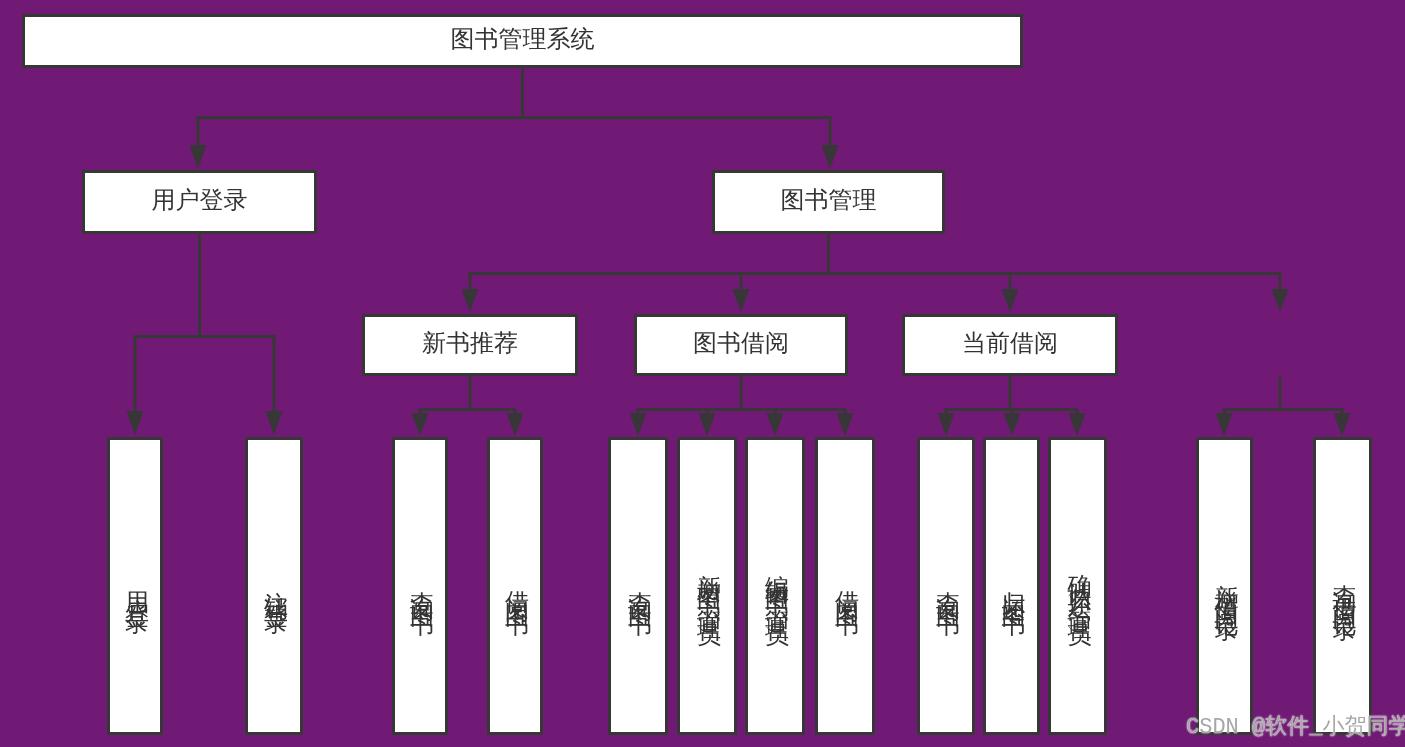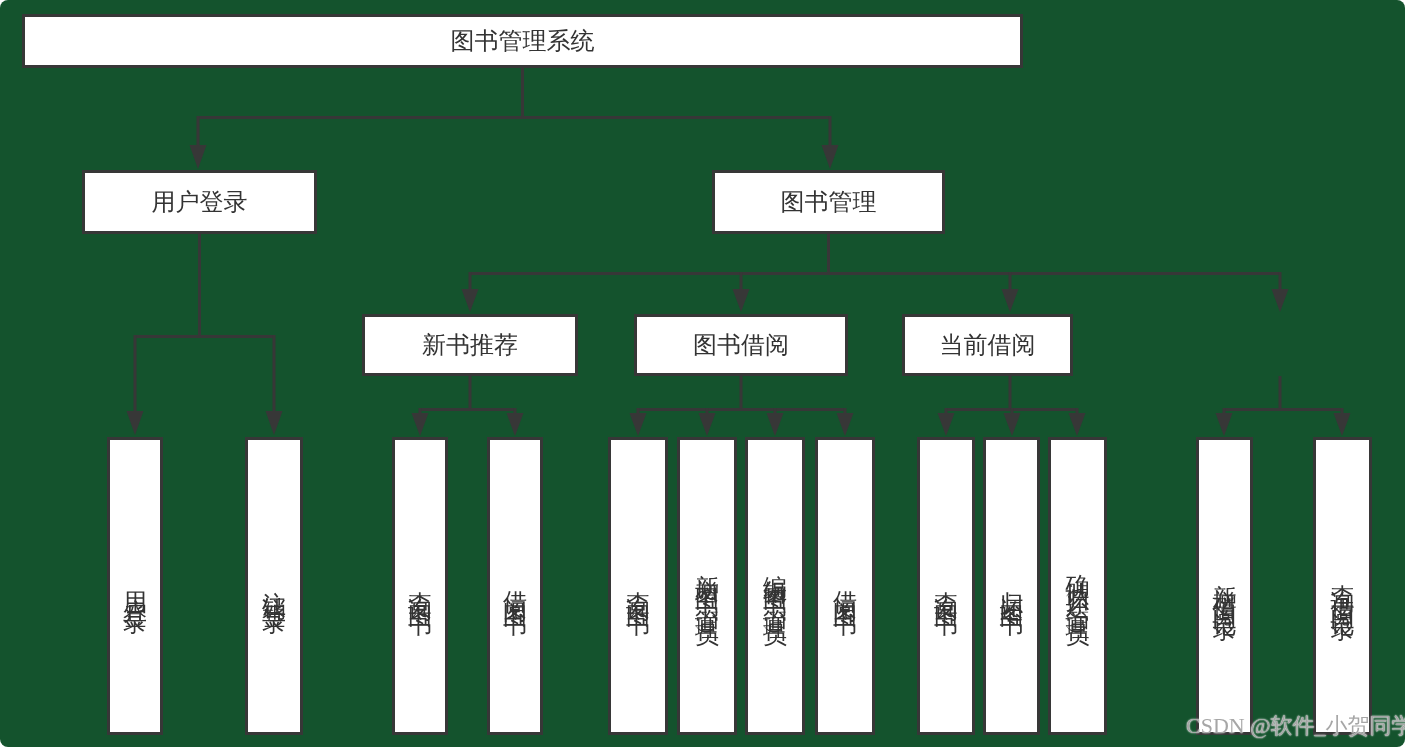--- a/index.html
+++ b/index.html
@@ -1,24 +1,23 @@
 <!DOCTYPE html>
 <html><head>
 <meta charset="utf-8">
 <style>
   * { margin: 0; padding: 0; box-sizing: border-box; }
   html, body { background: #ffffff; }
   .stage {
     position: relative;
     width: 1405px;
     height: 747px;
-    background: #14532d;
-    font-family: Liberation Serif, serif;
+    background: #701a75;
+    font-family: Liberation Mono, monospace;
     overflow: hidden;
-    border-radius: 8px;
   }
   .connectors { position: absolute; left: 0; top: 0; width: 1405px; height: 747px; }
   .node {
     position: absolute;
     background: #ffffff;
     border: 3px solid #373737;
     color: #333333;
     font-size: 24px;
     display: flex;
     align-items: center;
@@ -117,21 +116,21 @@
     </g>
   </svg>
 
   <div class="node" style="left:22px; top:14px; width:1001px; height:54px;">图书管理系统</div>
 
   <div class="node" style="left:82px; top:170px; width:235px; height:64px;">用户登录</div>
   <div class="node" style="left:712px; top:170px; width:233px; height:64px;">图书管理</div>
 
   <div class="node" style="left:634px; top:314px; width:214px; height:62px;">图书借阅</div>
   <div class="node" style="left:362px; top:314px; width:216px; height:62px;">新书推荐</div>
-  <div class="node" style="left:902px; top:314px; width:171px; height:62px;">当前借阅</div>
+  <div class="node" style="left:902px; top:314px; width:216px; height:62px;">当前借阅</div>
 
   <div class="node leaf" style="left:107px; top:437px; width:56px; height:298px;">用户登录</div>
   <div class="node leaf" style="left:245px; top:437px; width:58px; height:298px;">注销登录</div>
 
   <div class="node leaf" style="left:392px; top:437px; width:56px; height:298px;">查询图书</div>
   <div class="node leaf" style="left:487px; top:437px; width:56px; height:298px;">借阅图书</div>
 
   <div class="node leaf" style="left:608px; top:437px; width:60px; height:298px;">查询图书</div>
   <div class="node leaf" style="left:677px; top:437px; width:60px; height:298px;">新增图书（管理员）</div>
   <div class="node leaf" style="left:745px; top:437px; width:60px; height:298px;">编辑图书（管理员）</div>

